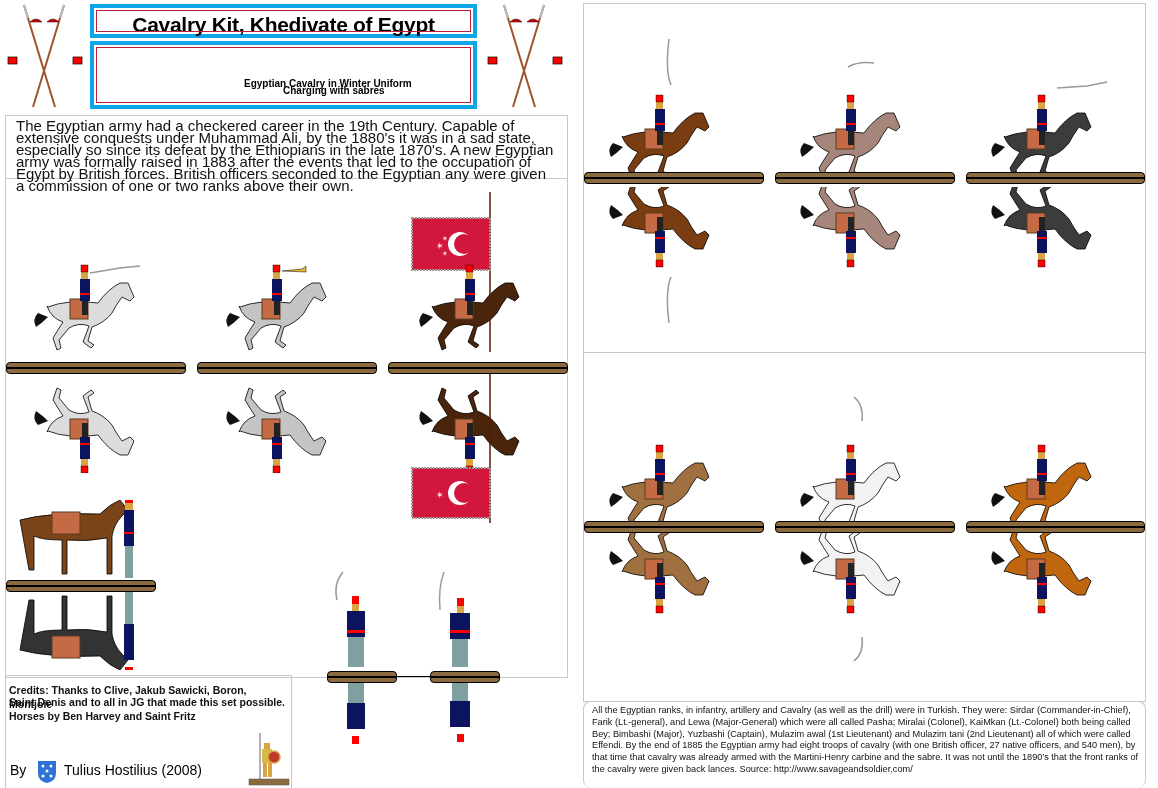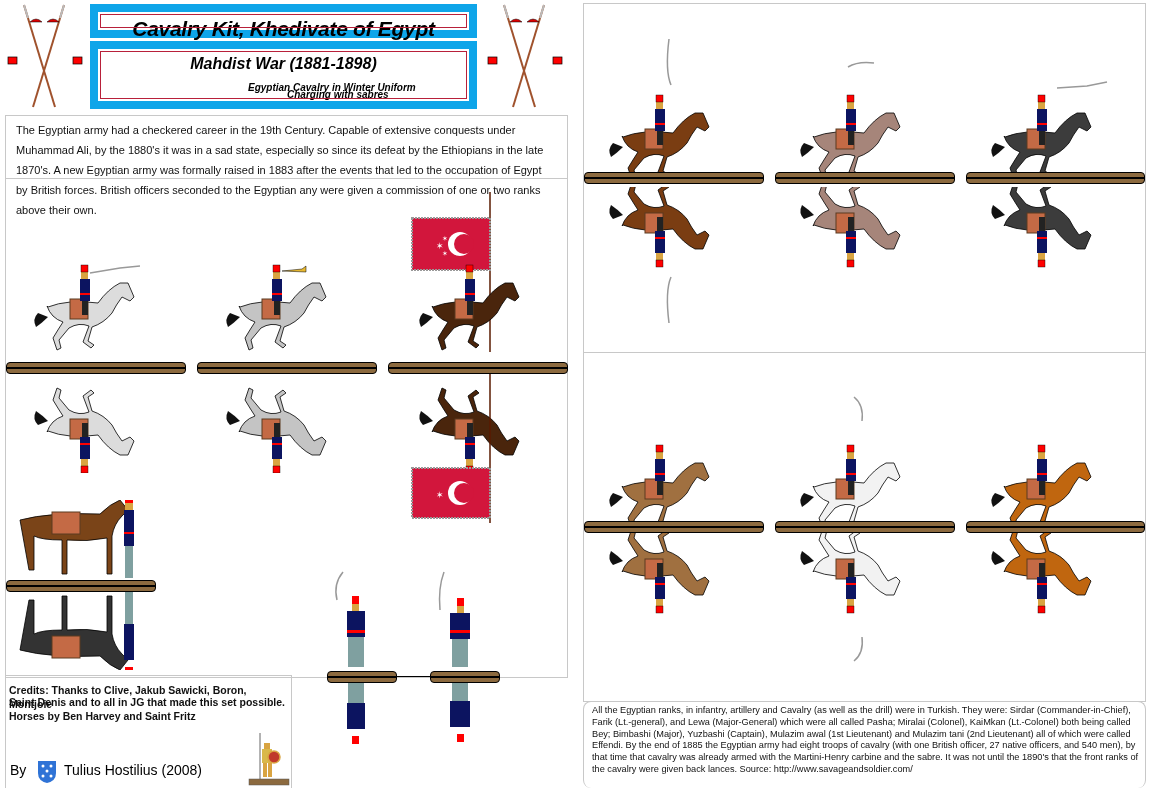--- a/index.html
+++ b/index.html
@@ -1,24 +1,24 @@
 <!DOCTYPE html>
 <html><head>
 <meta charset="utf-8">
 <style>
   html,body{margin:0;padding:0;background:#fff;}
   body{width:1158px;height:788px;position:relative;overflow:hidden;font-family:"Liberation Sans",sans-serif;color:#000;}
   .abs{position:absolute;}
   .panel{position:absolute;border:1px solid #c8c8c8;box-sizing:border-box;}
-  .titlebox{position:absolute;border:8px solid #0ea5e9;box-sizing:border-box;font-style:italic;}
+  .titlebox{position:absolute;border:4px solid #0ea5e9;box-sizing:border-box;}
   .titlebox::after{content:"";position:absolute;inset:2px;border:1px solid #b8203a;}
   .title{font-weight:bold;font-size:21px;text-align:center;width:100%;position:absolute;top:5px;letter-spacing:-0.3px;}
   .subtitle{font-weight:bold;font-size:16px;text-align:center;width:100%;position:absolute;top:6px;}
   .caption{font-weight:bold;font-size:10px;position:absolute;line-height:12px;padding-left:44px;}
-  .para{font-size:11px;line-height:20px;position:absolute;color:#111;}
+  .para{font-size:15px;line-height:12px;position:absolute;color:#111;}
   .base{position:absolute;height:12px;background:#8c6a3f;border:1px solid #000;border-radius:4px;box-sizing:border-box;}
   .base::after{content:"";position:absolute;left:0;right:0;top:4px;height:2px;background:#000;}
   .rider{position:absolute;}
   .credits{font-size:10.5px;font-weight:bold;line-height:14px;position:absolute;color:#111;}
   .url{font-size:19px;font-weight:bold;position:absolute;}
   .byline{font-size:14px;font-weight:normal;position:absolute;}
 </style>
 </head>
 <body>
 
@@ -40,21 +40,20 @@
   <path d="M30 22 q6 -6 12 0 z" fill="#d00" stroke="#000" stroke-width="0.5"></path>
   <path d="M47 22 q6 -6 12 0 z" fill="#d00" stroke="#000" stroke-width="0.5"></path>
   <rect x="8" y="57" width="9" height="7" fill="#f00" stroke="#000" stroke-width="0.7"></rect>
   <rect x="73" y="57" width="9" height="7" fill="#f00" stroke="#000" stroke-width="0.7"></rect>
 </svg>
 
 <div class="titlebox" style="left:90px;top:4px;width:387px;height:34px;">
   <div class="title">Cavalry Kit, Khedivate of Egypt</div>
 </div>
 <div class="titlebox" style="left:90px;top:41px;width:387px;height:68px;">
-  <div class="subtitle">Mahdist War (1881-1898)</div>
   <div class="caption" style="left:106px;top:33px;">Egyptian Cavalry in Winter Uniform</div>
   <div class="caption" style="left:145px;top:40px;">Charging with sabres</div>
 </div>
 
 <div class="panel" style="left:5px;top:115px;width:563px;height:64px;">
   <div class="para" style="left:10px;top:4px;width:540px;">The Egyptian army had a checkered career in the 19th Century. Capable of extensive conquests under Muhammad Ali, by the 1880's it was in a sad state, especially so since its defeat by the Ethiopians in the late 1870's. A new Egyptian army was formally raised in 1883 after the events that led to the occupation of Egypt by British forces. British officers seconded to the Egyptian any were given a commission of one or two ranks above their own.</div>
 </div>
 
 <div class="panel" style="left:5px;top:178px;width:563px;height:500px;border-top:none;"></div>
 

